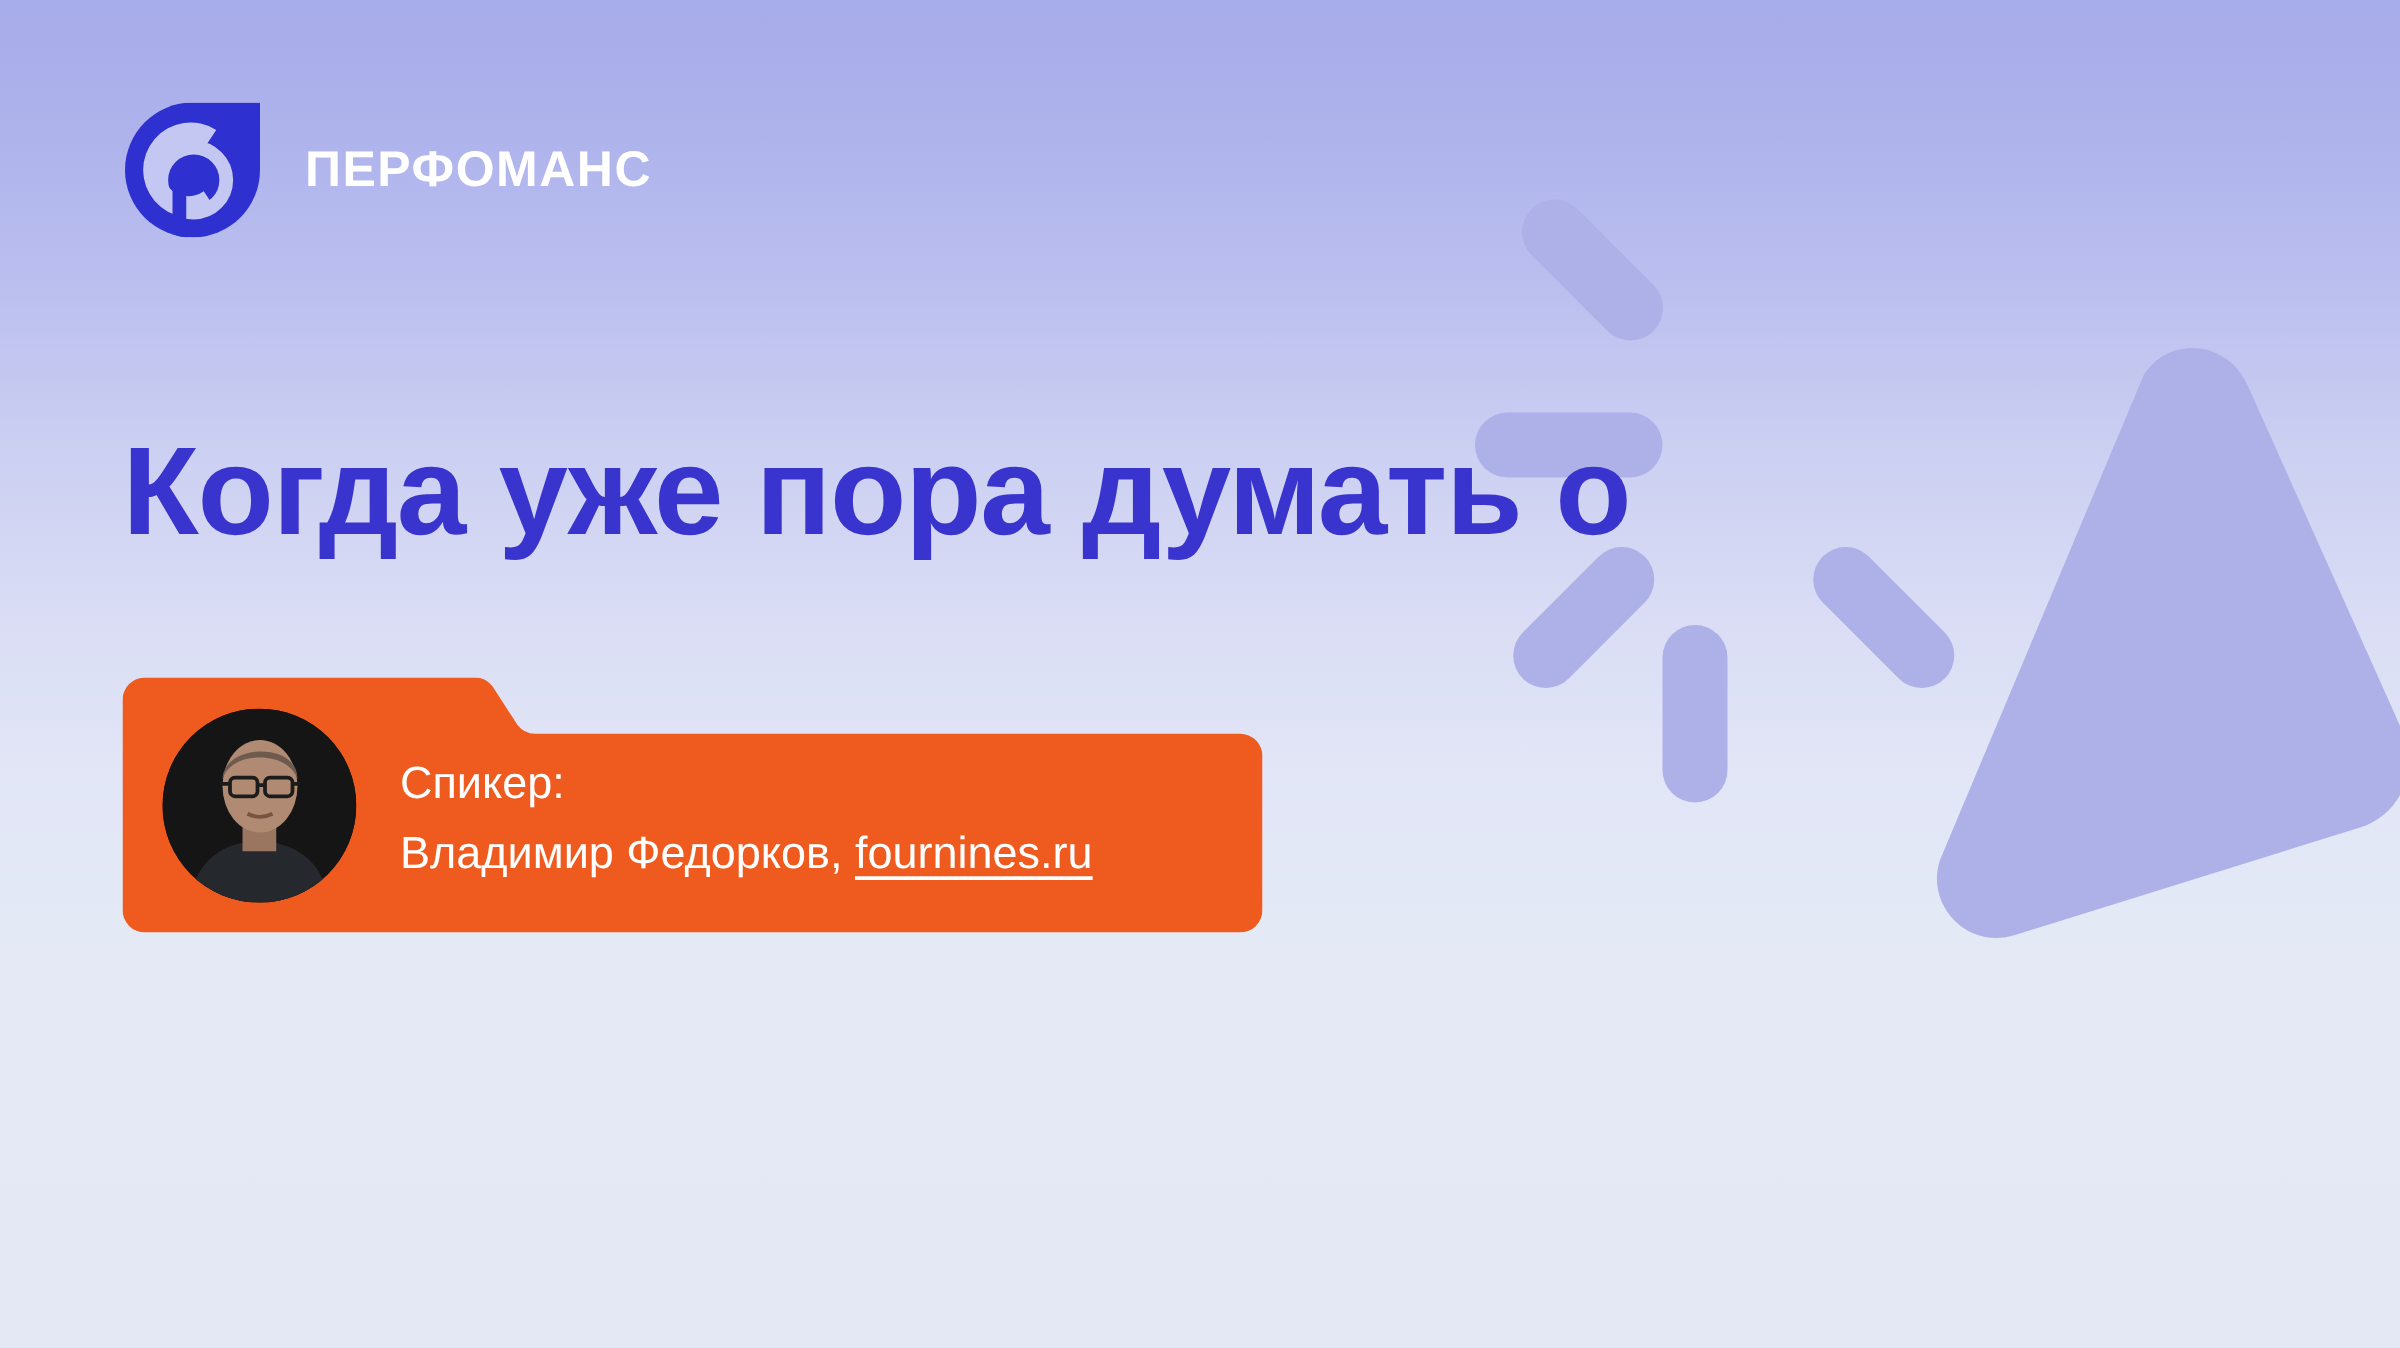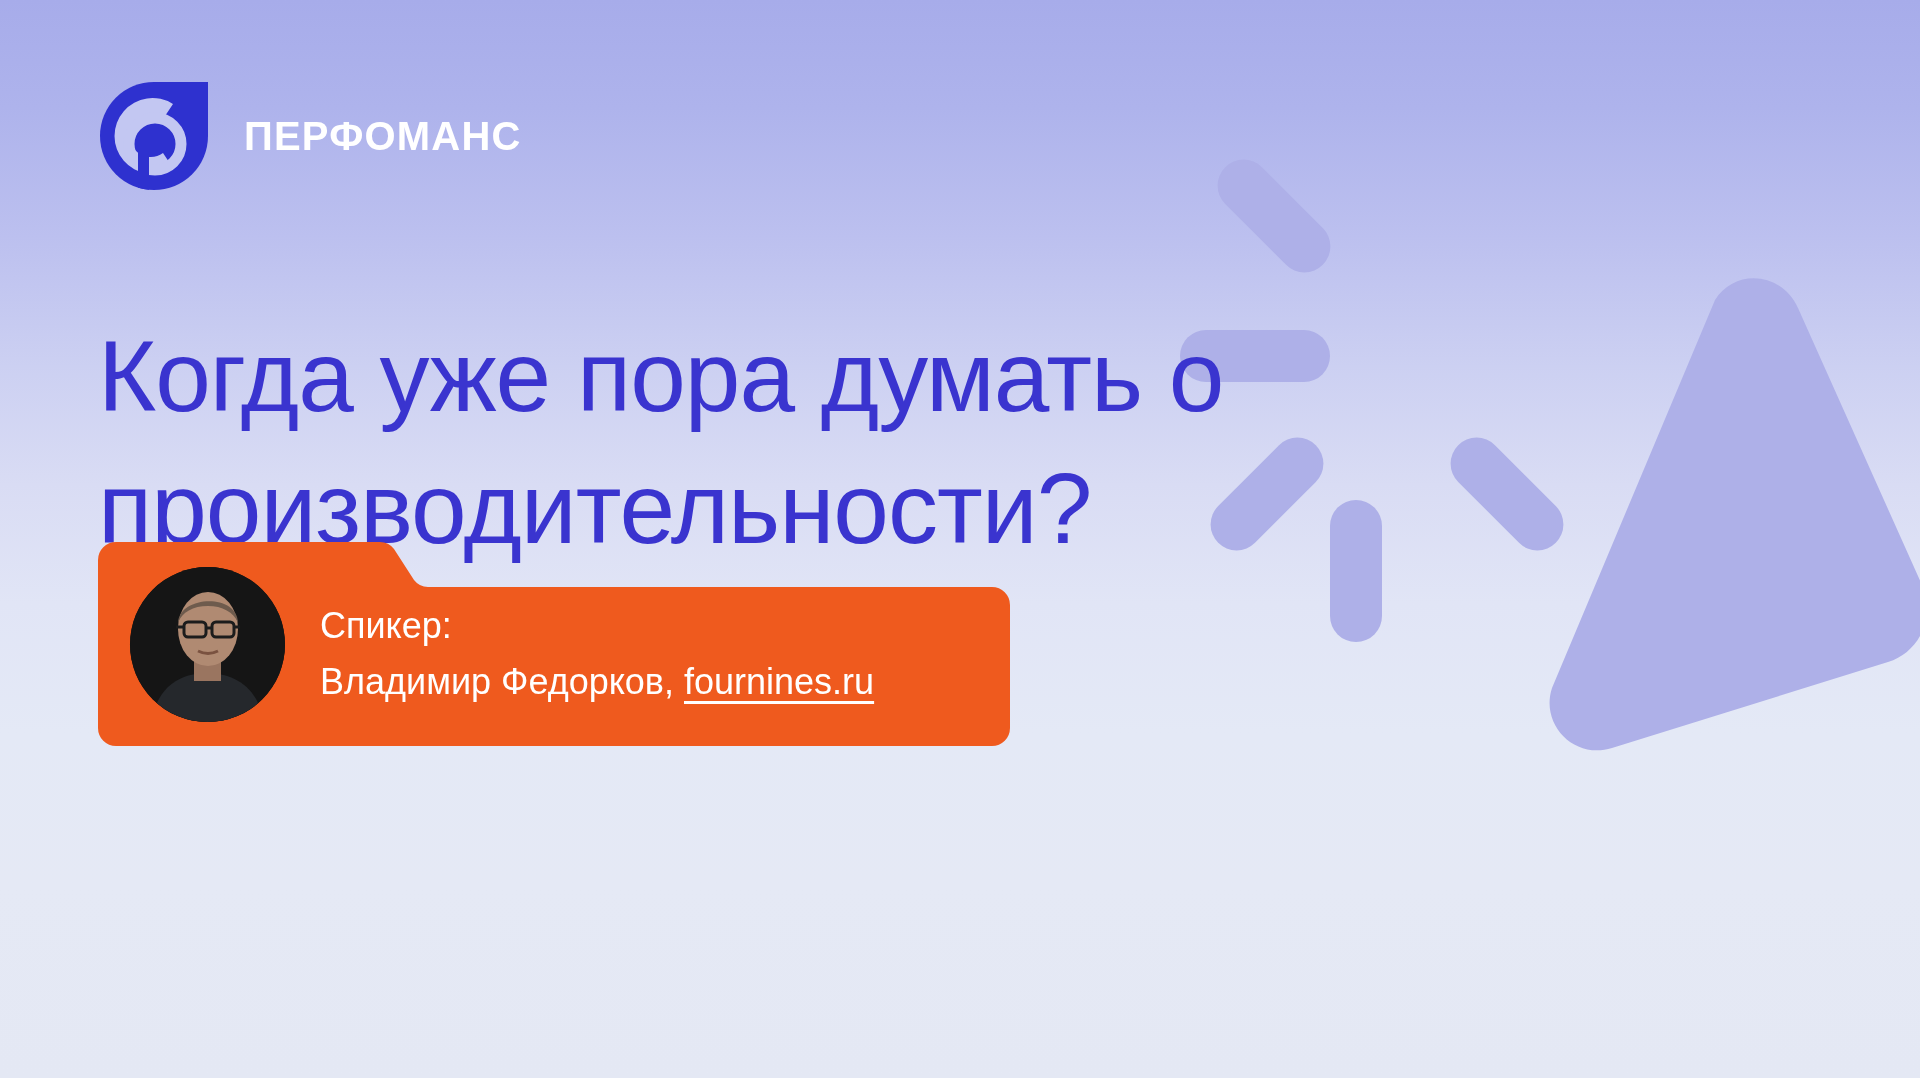--- a/index.html
+++ b/index.html
@@ -30,22 +30,22 @@
   .logo-row{position:absolute;left:100px;top:82px;display:flex;align-items:center;gap:36px;}
   .logo-mark{width:108px;height:108px;flex:0 0 auto;}
   .brand{display:flex;flex-direction:column;justify-content:center;}
   .brand-line{
     color:#ffffff;font-weight:bold;font-size:40px;letter-spacing:1.2px;
     line-height:52px;text-transform:uppercase;white-space:nowrap;
   }
 
   
   .headline{
-    position:absolute;left:98px;top:243px;width:1260px;
-    color:#3a34cf;font-size:100px;line-height:132px;font-weight:400;
+    position:absolute;left:98px;top:260px;width:1260px;
+    color:#3a34cf;font-size:100px;line-height:132px;font-weight:700;
     letter-spacing:-1px;
   }
   .headline .hl-line{display:block;white-space:nowrap;}
 
   
   .speaker-card{
     position:absolute;left:98px;top:542px;width:1080px;height:204px;
   }
   .card-bg{position:absolute;inset:0;}
   .avatar{
@@ -108,21 +108,20 @@
         </g>
       </svg>
     </span>
     <span class="brand">
       <span class="brand-line">ПЕРФОМАНС</span>
     </span>
   </div>
 
   <h1 class="headline">
     <span class="hl-line">Когда уже пора думать о</span>
-    <span class="hl-line">производительности?</span>
   </h1>
 
   <div class="speaker-card">
 
     <svg class="card-bg" width="912" height="204" viewBox="0 0 912 204" xmlns="http://www.w3.org/2000/svg">
       <path d="M18 0 H 282 A18 18 0 0 1 296 7 L 316 38 A18 18 0 0 0 330 45
                H 894 A18 18 0 0 1 912 63 V 186 A18 18 0 0 1 894 204
                H 18 A18 18 0 0 1 0 186 V 18 A18 18 0 0 1 18 0 Z" fill="#ef5a1e"></path>
     </svg>
 

